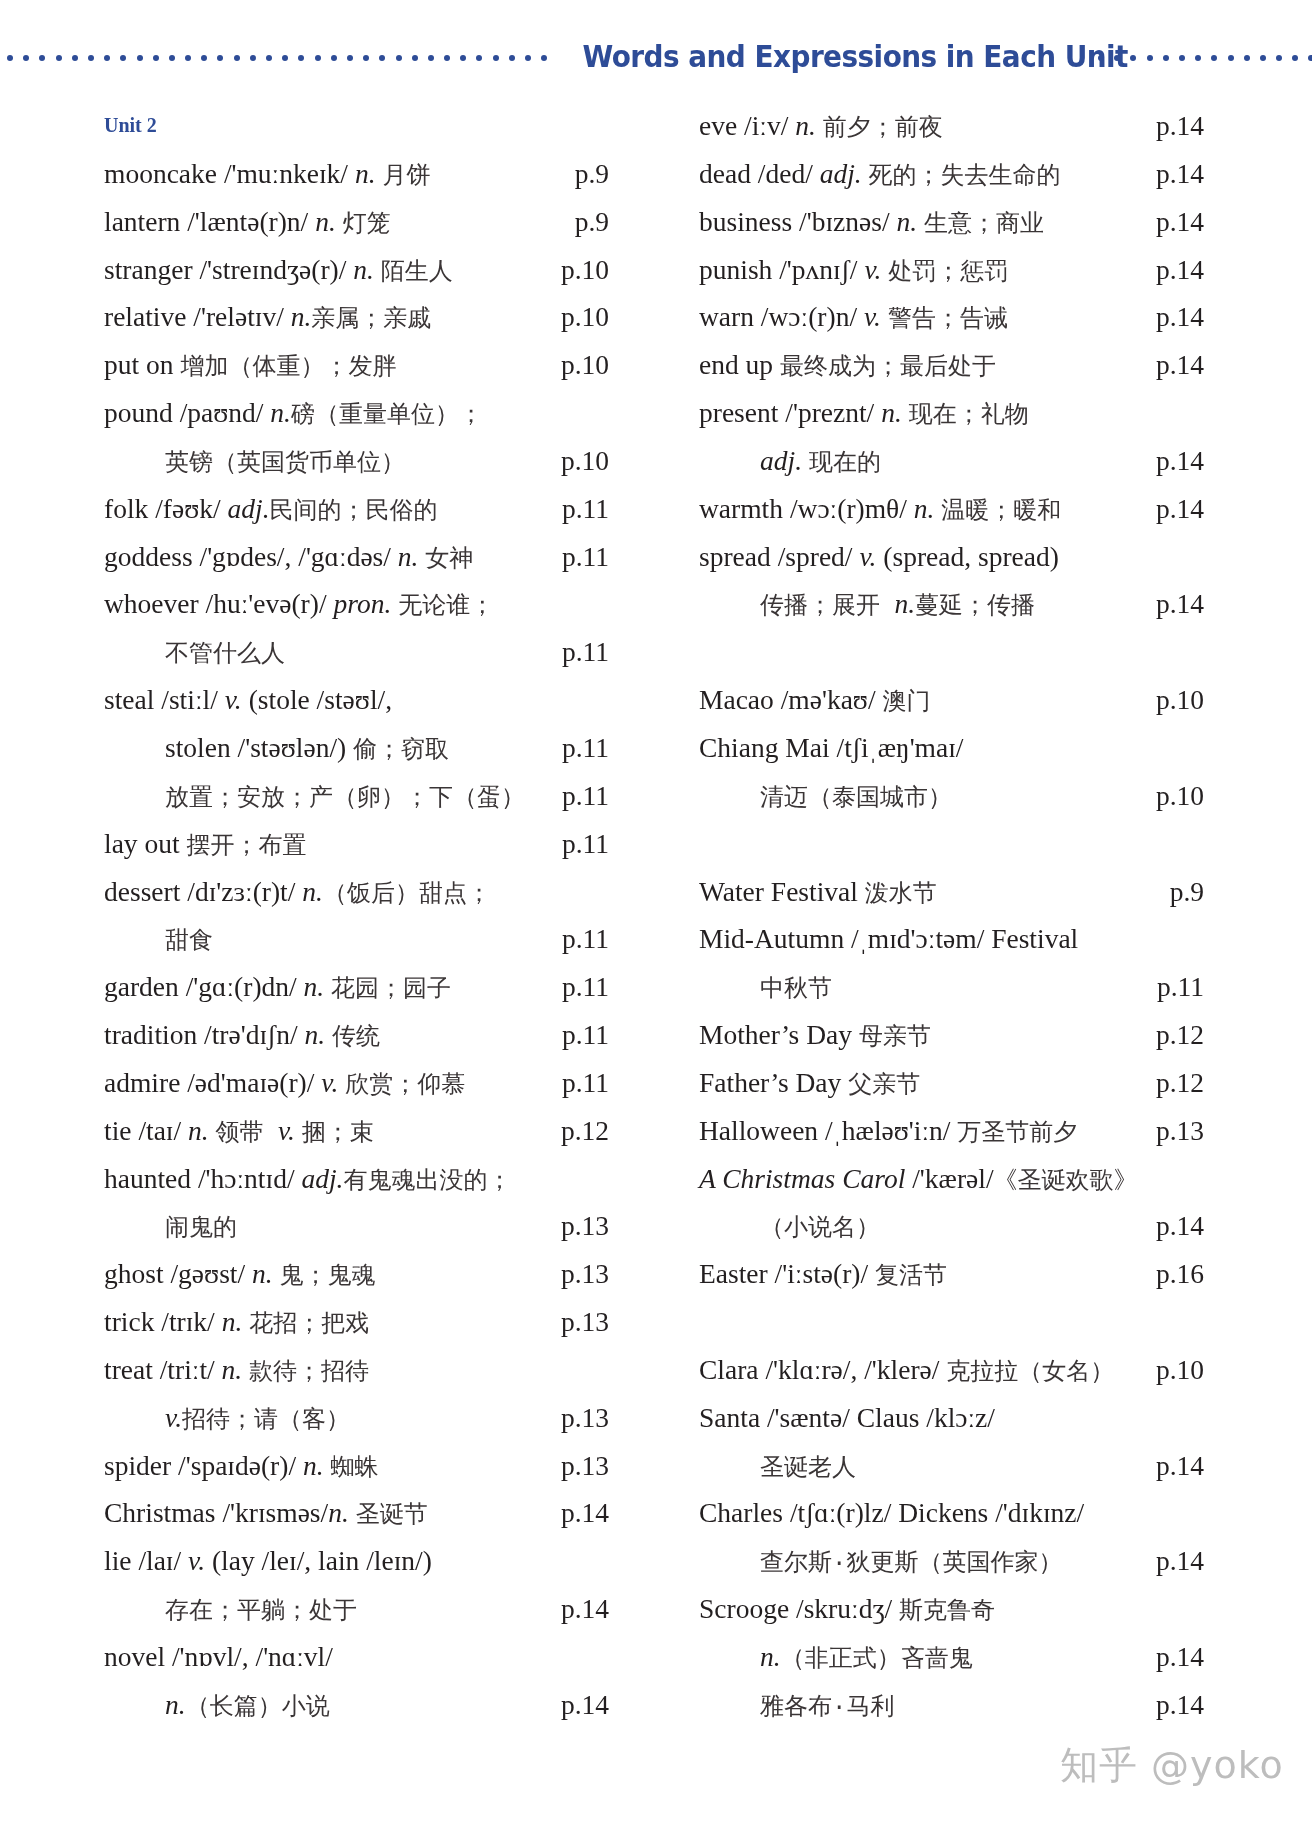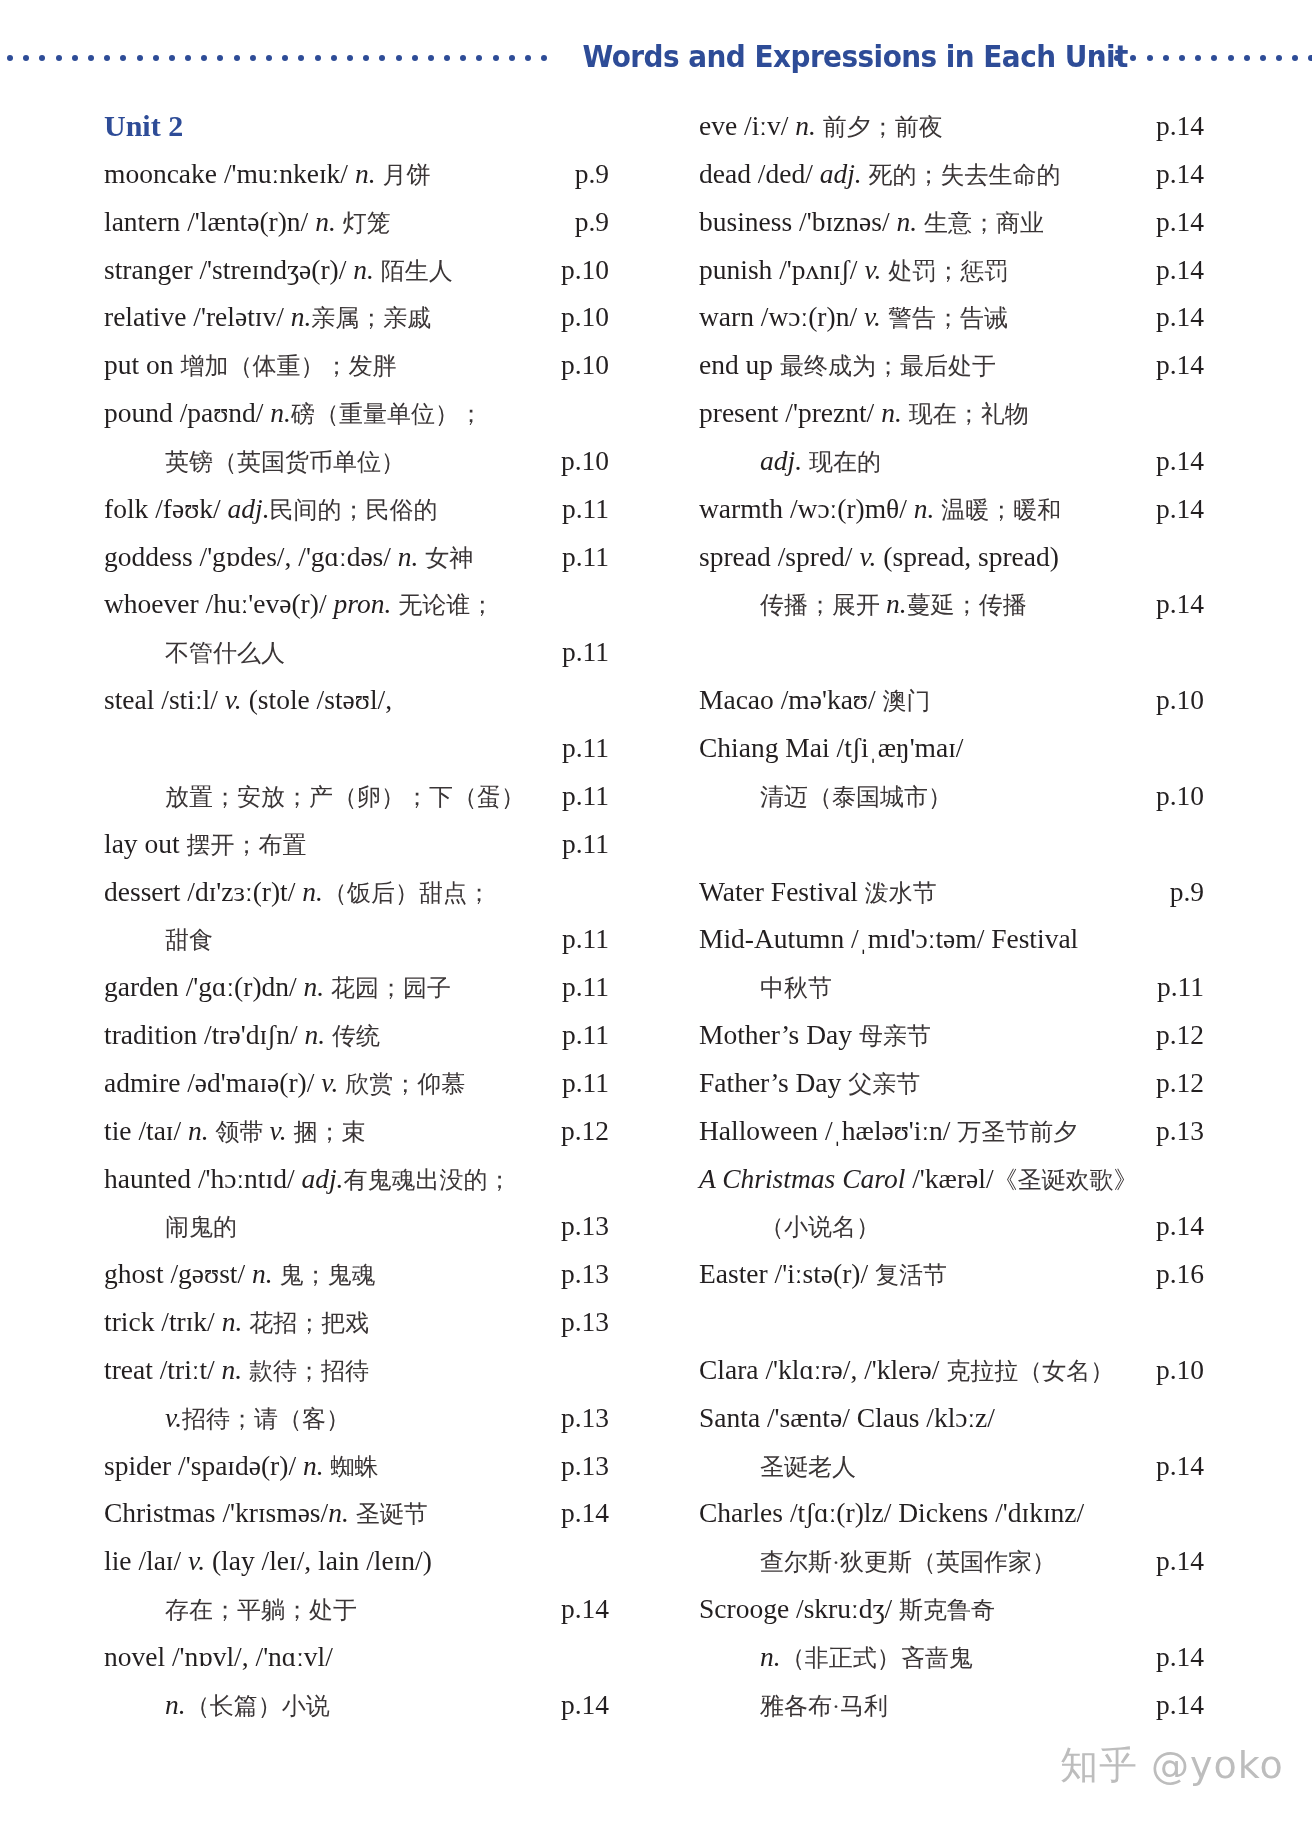--- a/index.html
+++ b/index.html
@@ -12,24 +12,24 @@
   .header-title { position: absolute; top: 38px; left: 556px; width: 530px; text-align: center;
                   font-family: "DejaVu Sans", sans-serif; font-weight: bold; font-size: 31px;
                   color: #2e4c97; letter-spacing: -0.6px; transform: scaleX(0.9); transform-origin: center; white-space: nowrap; }
   .col { position: absolute; top: 102px; }
   #col-left { left: 104px; width: 522px; }
   #col-right { left: 699px; width: 522px; }
   .row { position: relative; height: 47.85px; line-height: 47.85px; font-size: 27.5px; white-space: nowrap; }
   .row .txt { position: absolute; left: 0; top: 0; }
   .row.indent .txt { left: 53px; margin-left: 8px; }
   .row .pg { position: absolute; right: 17px; top: 0; }
-  .unit-heading { color: #2e4c97; font-weight: bold; font-size: 30px; }
+  .unit-heading { color: #2e4c97; font-weight: bold; font-size: 20px; }
   .b { font-weight: normal; }
   .i { font-style: italic; }
-  .cjk { font-family: Liberation Serif, serif; font-size: 24px; color: #3a3536; font-weight: normal; font-style: normal; }
+  .cjk { font-family: Liberation Mono, monospace; font-size: 24px; color: #3a3536; font-weight: normal; font-style: normal; }
   .watermark { position: absolute; left: 1060px; top: 1740px; font-family: "DejaVu Sans", sans-serif;
                font-size: 38px; color: #bdbdbd; text-shadow: 0 0 2px #fff, 1px 1px 0 #fff, -1px -1px 0 #fff; letter-spacing: 1px; }
 </style>
 </head>
 <body>
 
 <div id="dots-left" class="dots">
     <span></span>
     <span></span>
     <span></span>
@@ -126,20 +126,21 @@
       <span class="txt"><span>whoever /huː'evə(r)/ </span><span class="i">pron. </span><span class="cjk">无论谁；</span></span>
     </div>
     <div class="row indent">
       <span class="txt"><span class="cjk">不管什么人</span></span>
       <span class="pg">p.11</span>
     </div>
     <div class="row">
       <span class="txt"><span class="b">steal</span><span> /stiːl/ </span><span class="i">v. </span><span>(stole /stəʊl/,</span></span>
     </div>
     <div class="row indent">
+      <span class="txt"><span>stolen /'stəʊlən/) </span><span class="cjk">偷；窃取</span></span>
       <span class="pg">p.11</span>
     </div>
     <div class="row indent">
       <span class="txt"><span class="cjk">放置；安放；产（卵）；下（蛋）</span></span>
       <span class="pg">p.11</span>
     </div>
     <div class="row">
       <span class="txt"><span>lay out </span><span class="cjk">摆开；布置</span></span>
       <span class="pg">p.11</span>
     </div>

